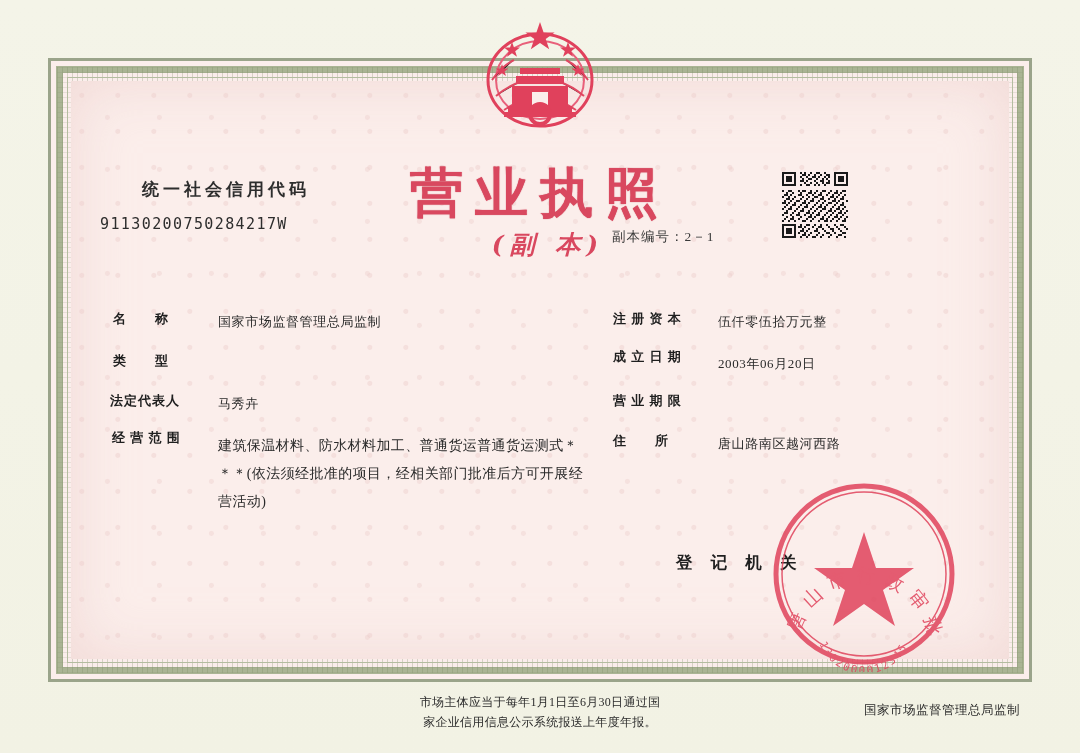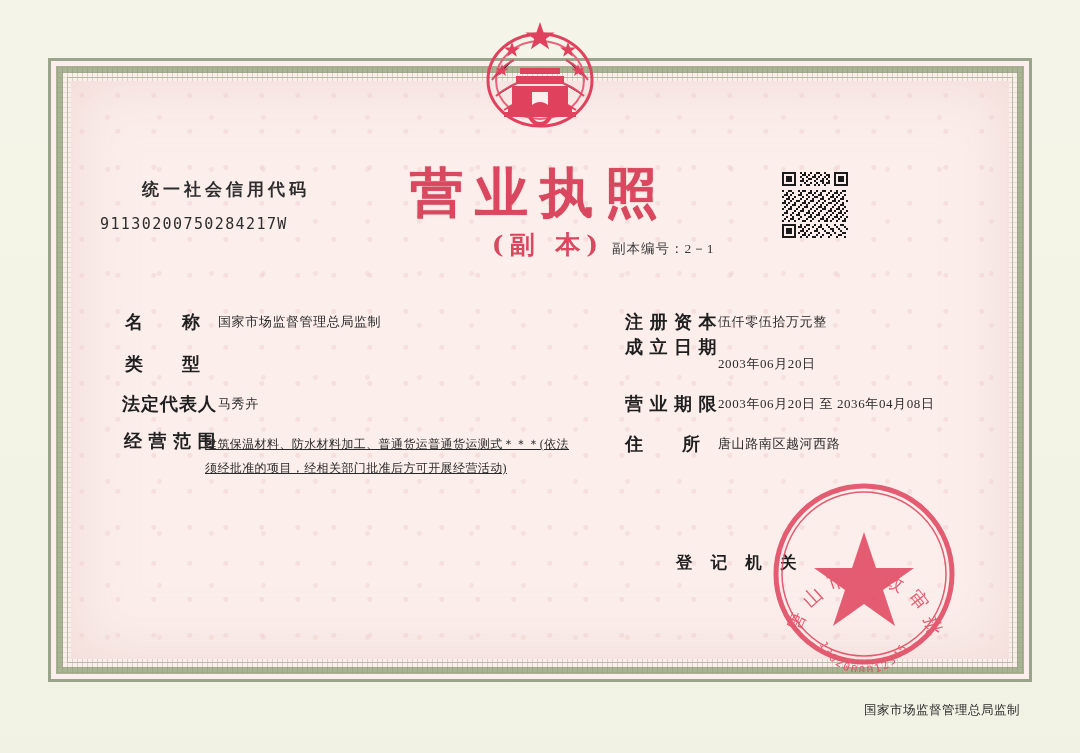--- a/index.html
+++ b/index.html
@@ -99,25 +99,26 @@
   .subtitle{
     position:absolute;
     left:16px; right:0;
     top:228px;
     text-align:center;
     font-size:25px;
     letter-spacing:6px;
     color:#d9485f;
     font-weight:bold;
     font-family:"DejaVu Serif", serif;
+    font-style:italic;
   }
   .copy-no{
     position:absolute;
     left:612px;
-    top:240px;
+    top:228px;
     font-size:13.5px;
     color:#3a3a3a;
     letter-spacing:1px;
   }
 
   
   .credit-label{
     position:absolute;
     left:113px;
     top:178px;
@@ -152,45 +153,43 @@
     width:84px;
     font-size:9.5px;
     line-height:1.5;
     color:#333;
     letter-spacing:.5px;
   }
 
   
   .field-label{
     position:absolute;
-    font-size:18px;
+    font-size:13px;
     font-weight:bold;
     color:#1f1f1f;
     letter-spacing:1px;
     white-space:nowrap;
-    margin-left:12px;
   }
   .field-value{
     position:absolute;
     font-size:13px;
     color:#2a2a2a;
     letter-spacing:.6px;
     white-space:nowrap;
   }
 
   .scope-value{
     position:absolute;
-    left:205px;
+    left:218px;
     top:432px;
     width:370px;
-    font-size:12px;
+    font-size:14px;
     line-height:2.0;
     color:#2a2a2a;
     letter-spacing:.4px;
-    text-decoration:underline;
   }
 
   
   .registrar{
     position:absolute;
     left:676px;
     top:552px;
     font-size:16.5px;
     font-weight:bold;
     letter-spacing:7px;
@@ -576,25 +575,24 @@
 
   <div class="field-label" style="left:110px; top:392px;">法定代表人</div>
   <div class="field-value" style="left:218px; top:395px;">马秀卉</div>
 
   <div class="field-label" style="left:112px; top:429px;">经 营 范 围</div>
   <div class="scope-value">建筑保温材料、防水材料加工、普通货运普通货运测式＊＊＊(依法须经批准的项目，经相关部门批准后方可开展经营活动)</div>
 
   <div class="field-label" style="left:613px; top:310px;">注 册 资 本</div>
   <div class="field-value" style="left:718px; top:313px;">伍仟零伍拾万元整</div>
 
-  <div class="field-label" style="left:613px; top:335px;">成 立 日 期</div>
+  <div class="field-label" style="left:613px; top:348px;">成 立 日 期</div>
   <div class="field-value" style="left:718px; top:355px;">2003年06月20日</div>
 
   <div class="field-label" style="left:613px; top:392px;">营 业 期 限</div>
-  <div class="field-value" style="left:718px; top:395px;">2003年06月20日 至 2036年04月08日</div>
 
   <div class="field-label" style="left:613px; top:432px;">住　　所</div>
   <div class="field-value" style="left:718px; top:435px;">唐山路南区越河西路</div>
 
   <div class="registrar">登 记 机 关</div>
 
   <div class="seal">
     <svg viewBox="0 0 196 196" width="196" height="196">
       <g opacity="0.85">
         <circle cx="98" cy="98" r="88" fill="none" stroke="#e0435c" stroke-width="5"></circle>
@@ -606,15 +604,19 @@
         </text>
         <path id="sealArcBottom" d="M 98 150 m -48,0 a 48,48 0 0,0 96,0" fill="none"></path>
         <text font-size="11" font-family="'DejaVu Sans Mono', monospace" fill="#e0435c" letter-spacing="2">
           <textPath href="#sealArcBottom" startOffset="12%">1302000012345</textPath>
         </text>
       </g>
     </svg>
   </div>
 
 
+  <div class="footer-center">
+    <div>市场主体应当于每年1月1日至6月30日通过国</div>
+    <div>家企业信用信息公示系统报送上年度年报。</div>
+  </div>
   <div class="footer-right">国家市场监督管理总局监制</div>
 
 </div>
 
 </body></html>

